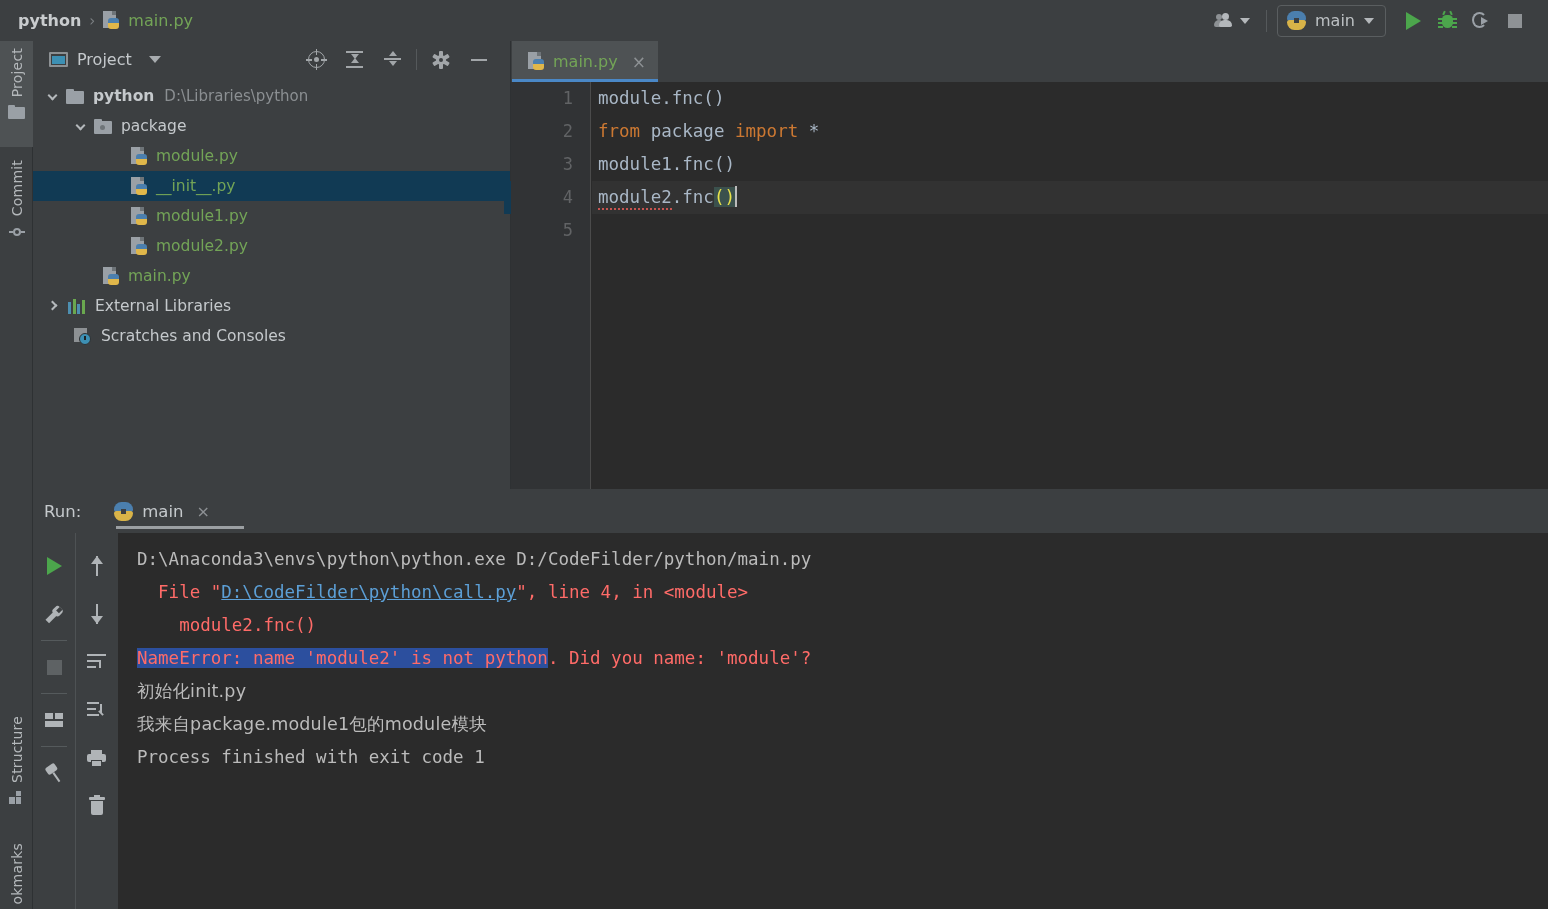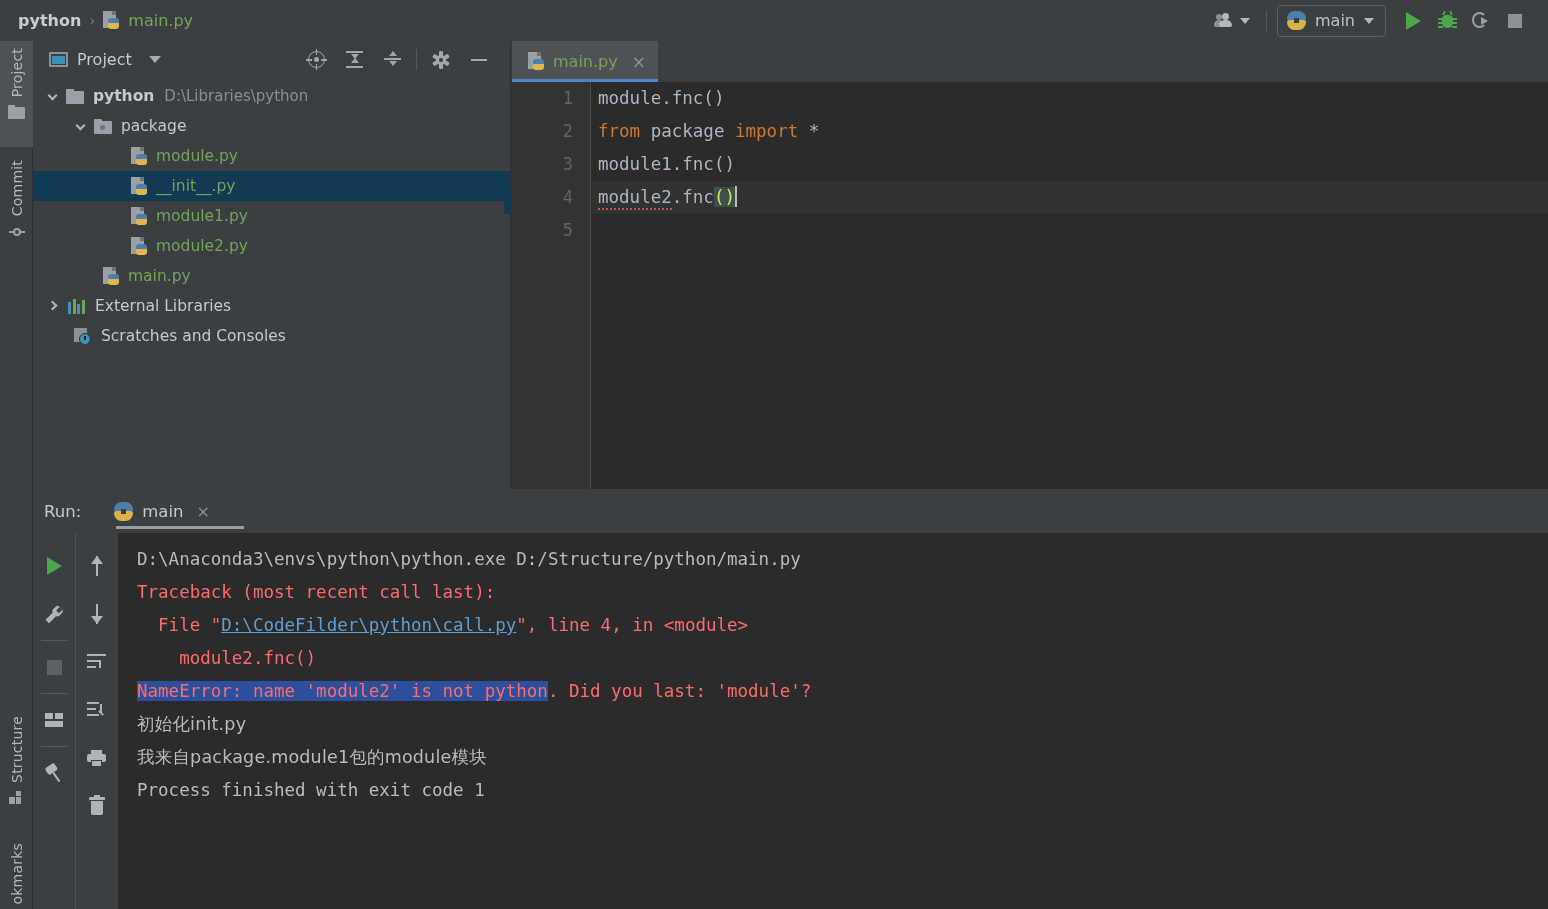--- a/index.html
+++ b/index.html
@@ -566,25 +566,24 @@
             <span class="trash-ic">
                 <span class="hl"></span>
                 <span class="lid"></span>
                 <span class="bd"></span>
               </span>
           </div>
         </div>
       </div>
 
       <div class="console">
-        <div class="coline">D:\Anaconda3\envs\python\python.exe D:/Structure/python/main.py</div>
-        <div class="coline err">Traceback (most recent call last):</div>
+        <div class="coline">D:\Anaconda3\envs\python\python.exe D:/CodeFilder/python/main.py</div>
         <div class="coline err"><span>  File "</span><span class="lnk">D:\CodeFilder\python\call.py</span><span>", line 4, in &lt;module&gt;</span></div>
         <div class="coline err">    module2.fnc()</div>
-        <div class="coline err"><span class="hlsel">NameError: name 'module2' is not python</span><span>. Did you last: 'module'?</span></div>
+        <div class="coline err"><span class="hlsel">NameError: name 'module2' is not python</span><span>. Did you name: 'module'?</span></div>
         <div class="coline cjk">初始化init.py</div>
         <div class="coline cjk">我来自package.module1包的module模块</div>
         <div class="coline"></div>
         <div class="coline">Process finished with exit code 1</div>
       </div>
     </div>
   </div>
 
 </div>
 

